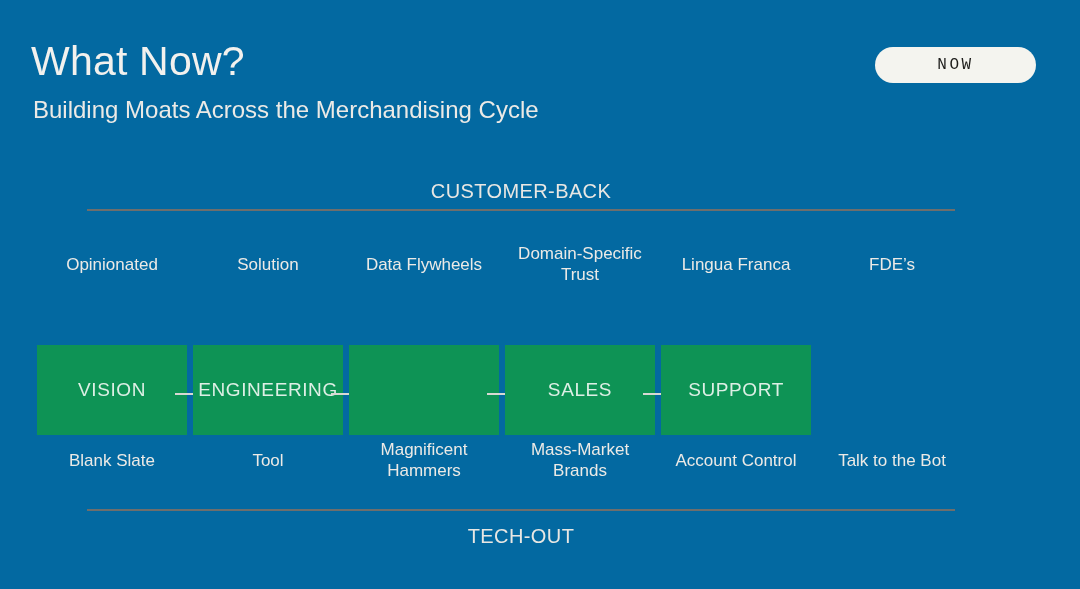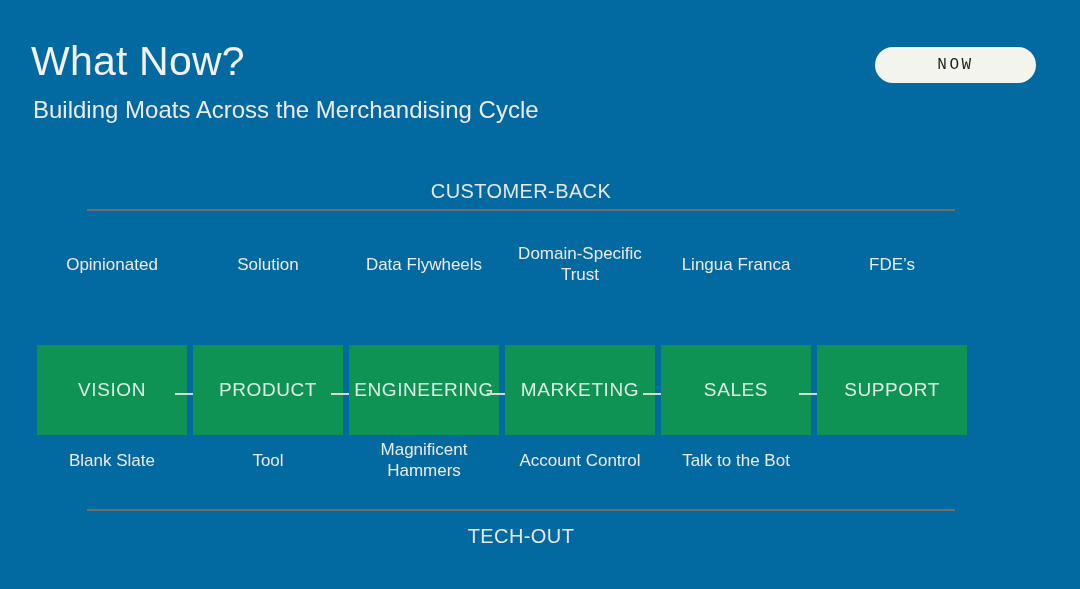--- a/index.html
+++ b/index.html
@@ -96,44 +96,40 @@
     <div class="cell">Lingua Franca</div>
     <div class="cell">FDE’s</div>
   </div>
 
   <div class="row boxes">
     <div class="stage-box">
       <span>VISION</span>
     </div>
     <div class="stage-box">
       <div class="connector"></div>
-      <span>PRODUCT</span>
-    </div>
-    <div class="stage-box">
-      <div class="connector"></div>
       <span>ENGINEERING</span>
     </div>
     <div class="stage-box">
       <div class="connector"></div>
-      <span>MARKETING</span>
     </div>
     <div class="stage-box">
       <div class="connector"></div>
       <span>SALES</span>
     </div>
     <div class="stage-box">
       <div class="connector"></div>
       <span>SUPPORT</span>
     </div>
   </div>
 
   <div class="row bottom-labels">
     <div class="cell">Blank Slate</div>
     <div class="cell">Tool</div>
     <div class="cell">Magnificent Hammers</div>
+    <div class="cell">Mass-Market Brands</div>
     <div class="cell">Account Control</div>
     <div class="cell">Talk to the Bot</div>
   </div>
 
   <div class="axis-line bottom"></div>
   <div class="axis-label bottom">TECH-OUT</div>
 
 </div>
 
 </body></html>

